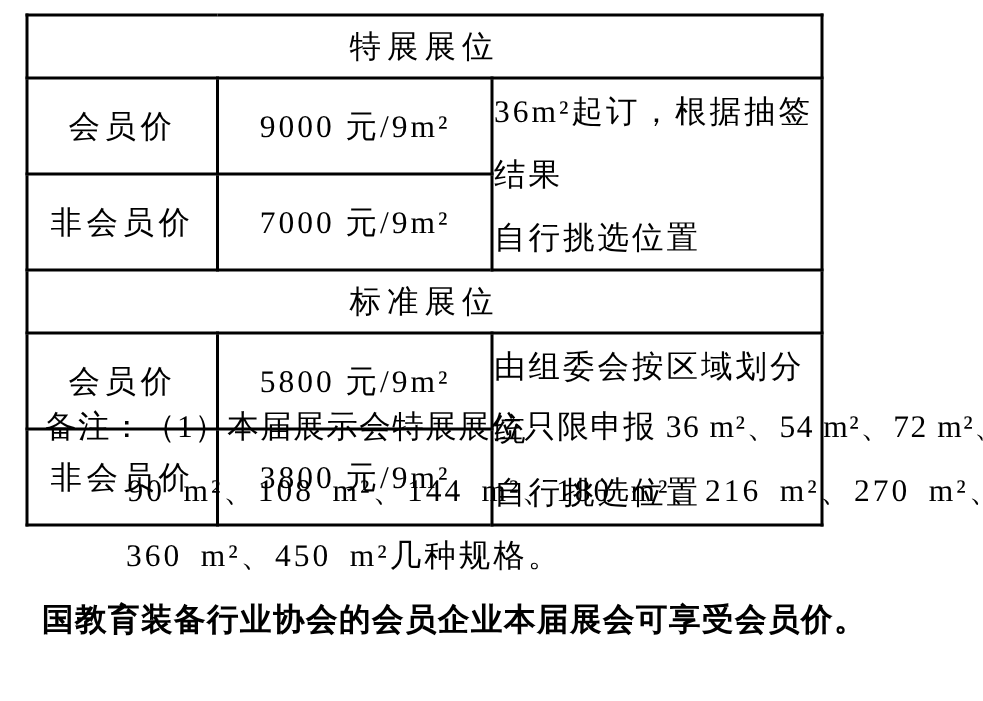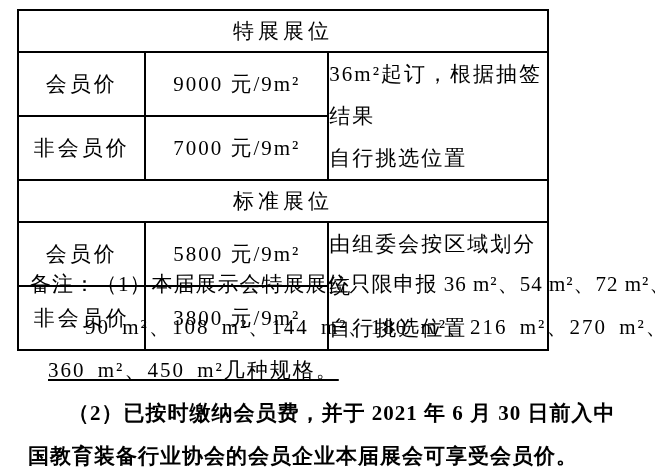--- a/index.html
+++ b/index.html
@@ -66,21 +66,21 @@
   }
   .note-line {
     height: 43px;
     line-height: 43px;
     font-size: 21px;
     letter-spacing: 1px;
     white-space: nowrap;
   }
   .nl-1 { padding-left: 30px; }
   .nl-2 { padding-left: 85px; letter-spacing: 2px; word-spacing: 5px; }
-  .nl-3 { padding-left: 48px; letter-spacing: 2px; word-spacing: 5px; text-decoration: underline; }
+  .nl-3 { padding-left: 84px; letter-spacing: 2px; word-spacing: 5px; }
   .nl-4 { padding-left: 68px; font-weight: bold; }
   .nl-5 { padding-left: 28px; font-weight: bold; }
 </style>
 </head>
 <body>
 
 <div class="page">
 
   <table class="price-table">
     <colgroup>
@@ -115,17 +115,16 @@
         <td class="label-cell">非会员价</td>
         <td class="price-cell">3800 元/9m²</td>
       </tr>
     </tbody>
   </table>
 
   <div class="notes">
     <div class="note-line nl-1">备注：（1）本届展示会特展展位只限申报 36 m²、54 m²、72 m²、</div>
     <div class="note-line nl-2">90 m²、108 m²、144 m²、180 m²、216 m²、270 m²、</div>
     <div class="note-line nl-3">360 m²、450 m²几种规格。</div>
-    <div class="note-line nl-4">（2）已按时缴纳会员费，并于 2021 年 6 月 30 日前入中</div>
     <div class="note-line nl-5">国教育装备行业协会的会员企业本届展会可享受会员价。</div>
   </div>
 
 </div>
 
 </body></html>

